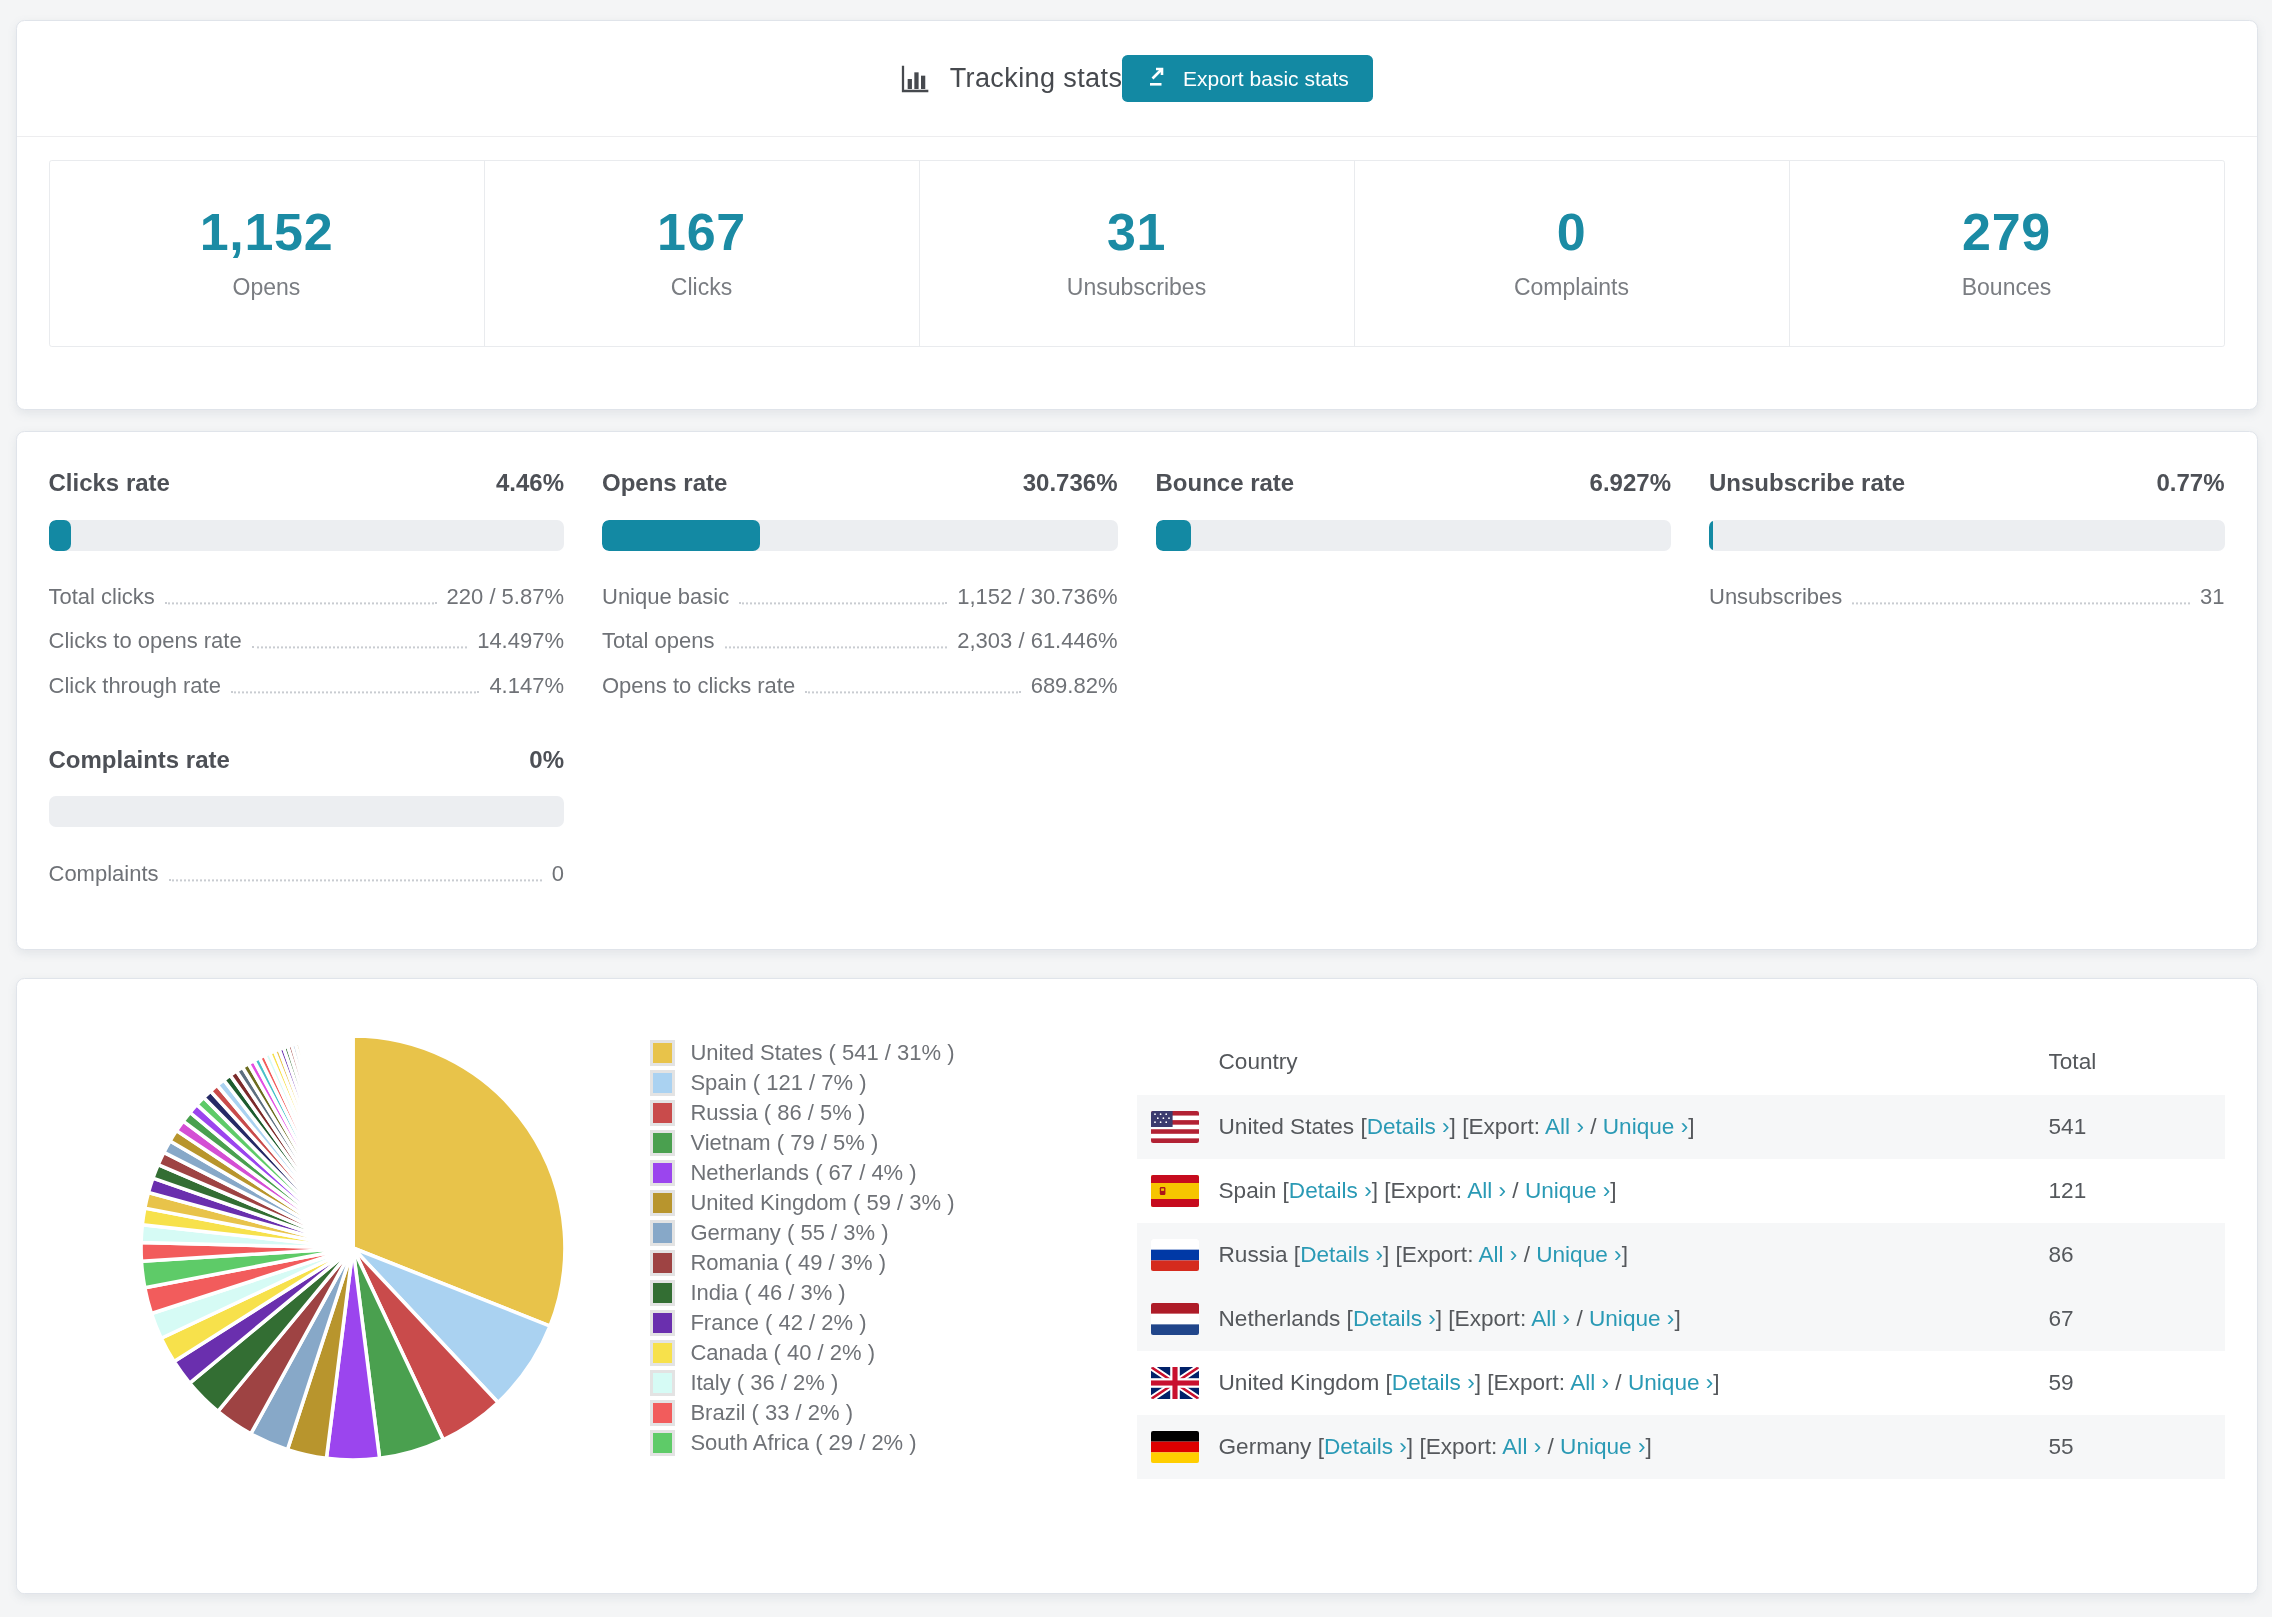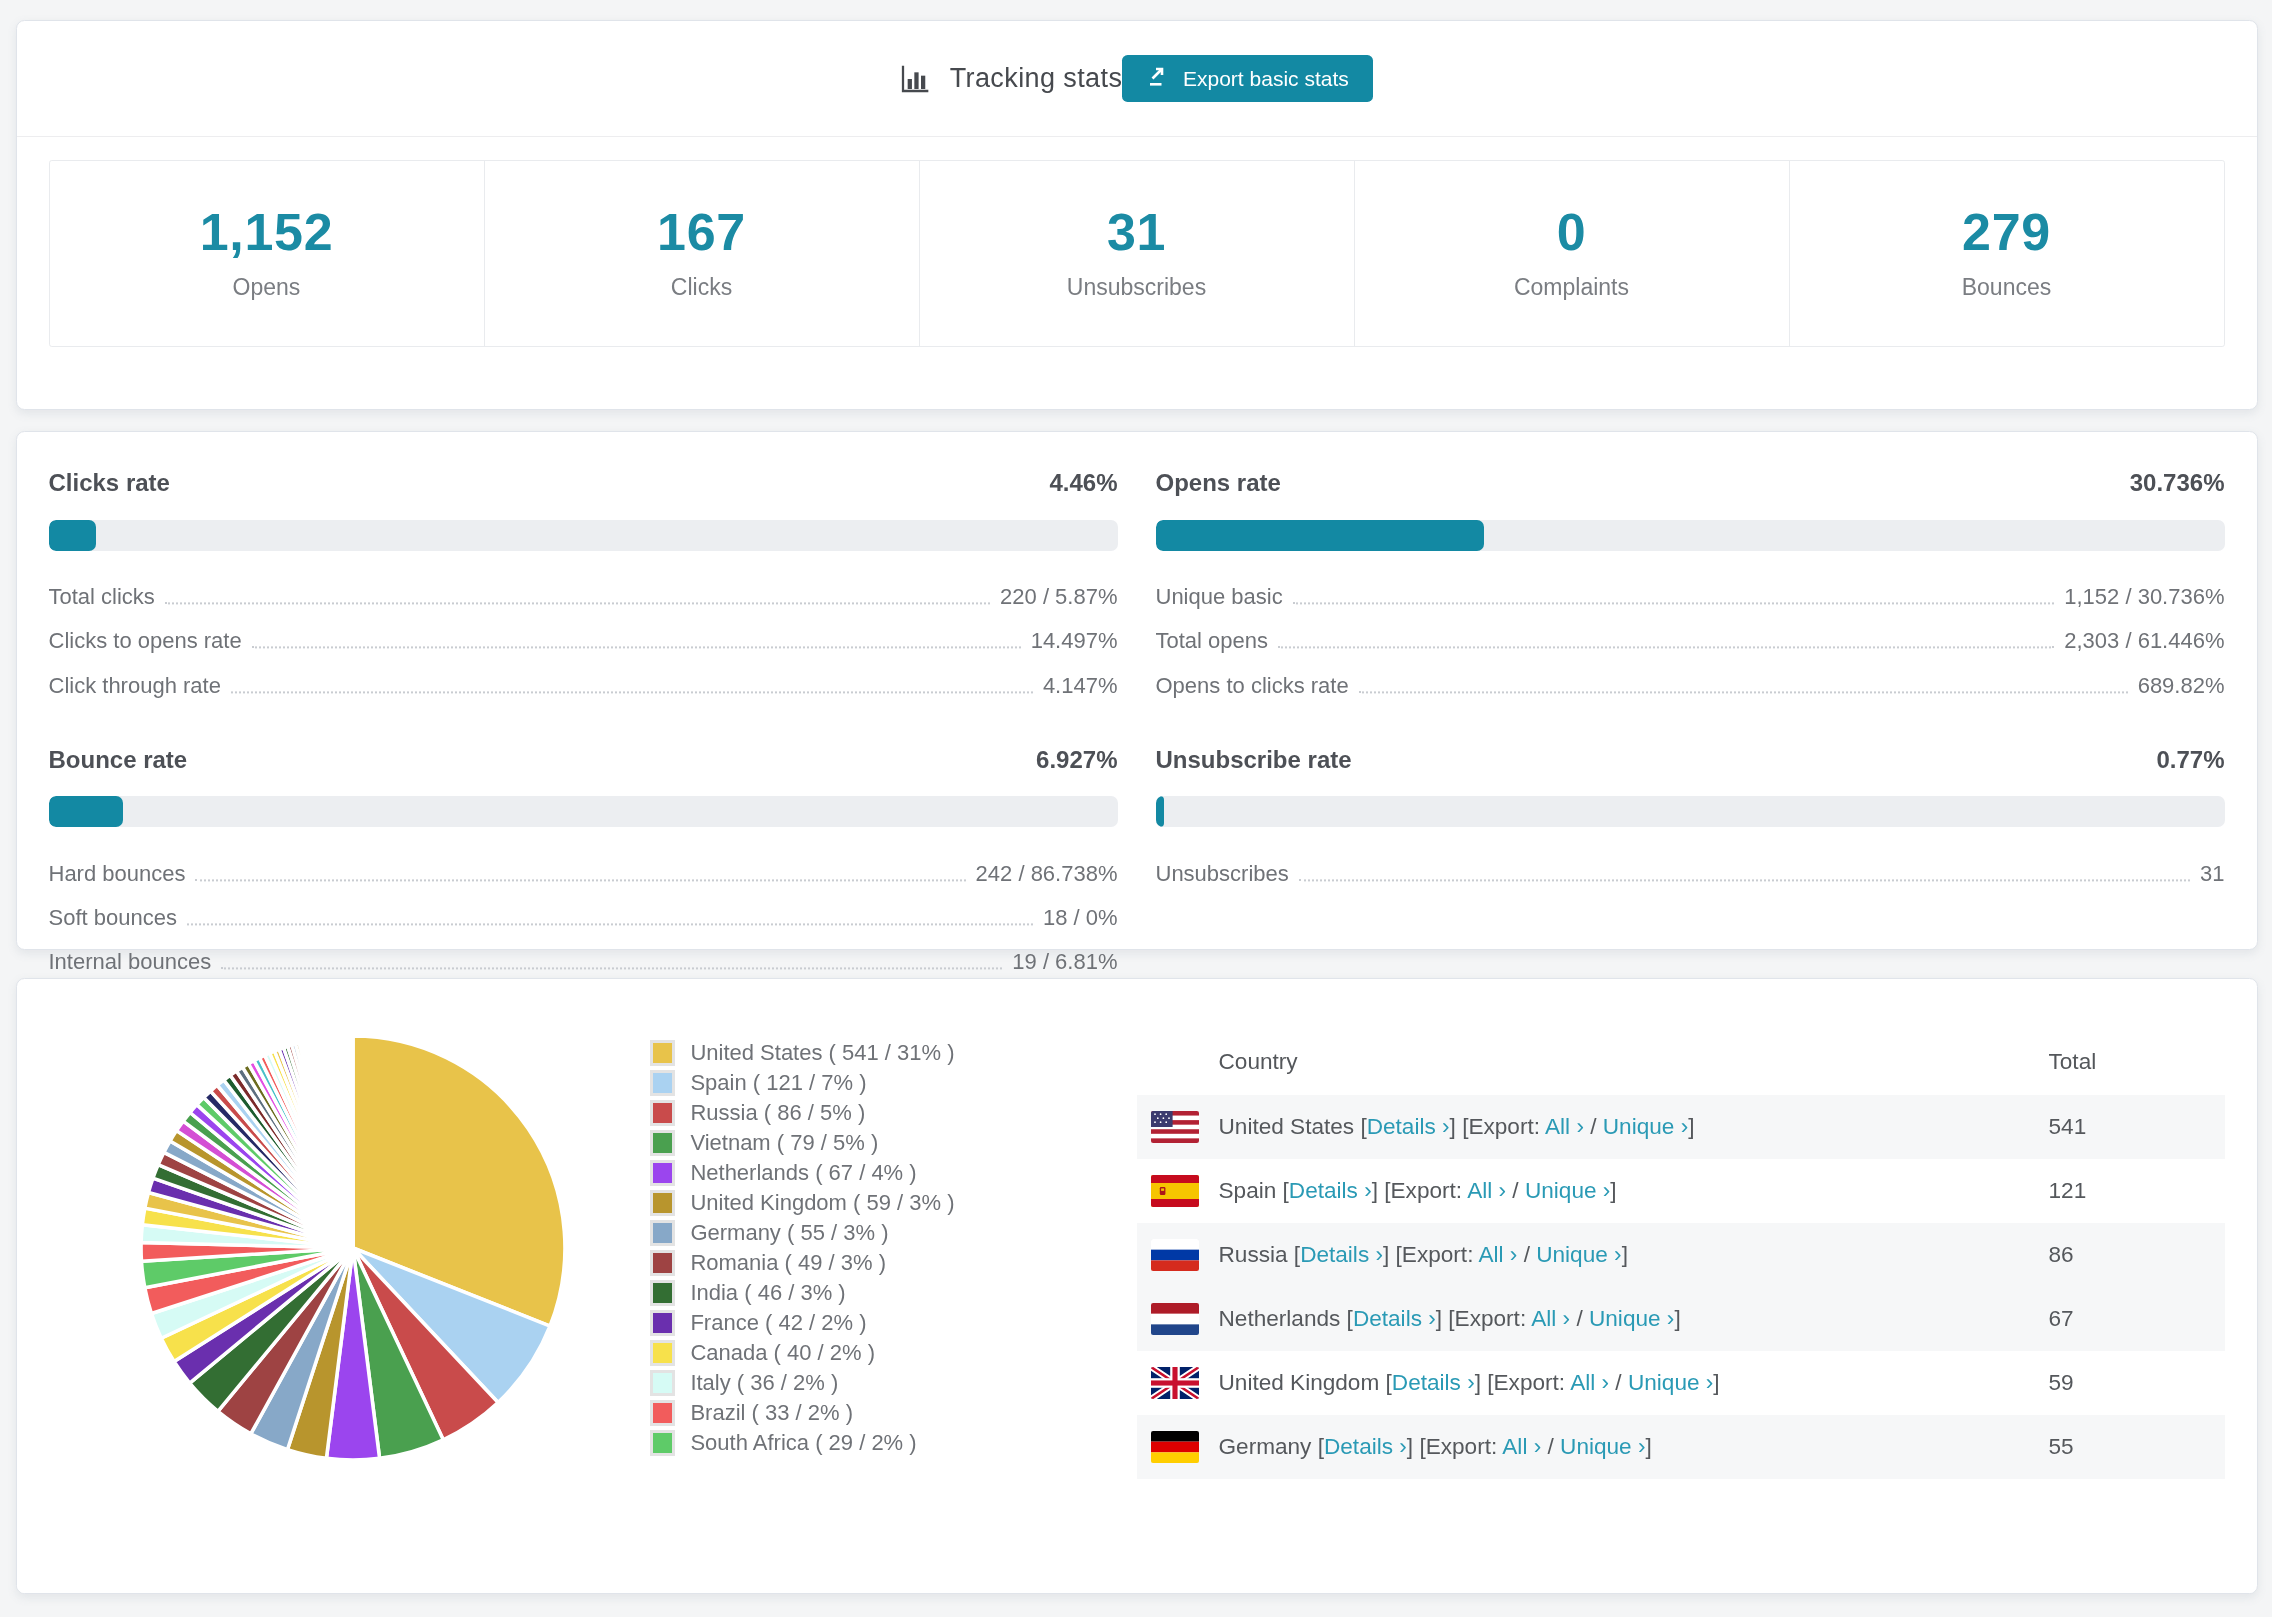--- a/index.html
+++ b/index.html
@@ -28,21 +28,21 @@
     height:47px; padding:0 24px; font-size:21px; font-family:inherit; cursor:pointer;
   }
   .stats-row { display:flex; margin:22.6px 32px 0; border:0.7px solid #e9ebee; border-radius:2.8px; }
   .stat-box { flex:1; text-align:center; padding:41px 0 45px; }
   .stat-box + .stat-box { border-left:0.7px solid #e9ebee; }
   .stat-value { font-size:52px; font-weight:bold; color:#1b8ba4; letter-spacing:0.7px; }
   .stat-label { margin-top:12.7px; font-size:23px; color:#7a7d82; }
 
   
   #rates-card { margin-top:21px; height:519px; padding:37px 32px 0; }
-  .rates-grid { display:grid; grid-template-columns:1fr 1fr; column-gap:85px; row-gap:62px;gap:38px; }
+  .rates-grid { display:grid; grid-template-columns:1fr 1fr 1fr 1fr; column-gap:85px; row-gap:62px;gap:38px; }
   .rate-title-row { display:flex; justify-content:space-between; align-items:baseline;
     font-size:24px; font-weight:bold; color:#4d5056; }
   .rate-bar { margin-top:22.6px; height:31px; background:#eceef1; border-radius:7px; overflow:hidden; }
   .rate-bar-fill { height:100%; background:#1389a3; border-radius:7px; }
   .rate-rows { margin-top:24px; }
   .rate-row { display:flex; align-items:flex-end; font-size:22px; color:#6f7277; padding:9.2px 0; }
   .rate-leader { flex:1; border-bottom:2.1px dotted #c9ccd1; margin:0 10px; transform:translateY(-5.6px); }
   .rate-row-label, .rate-row-value { white-space:nowrap; }
 
   
@@ -174,37 +174,20 @@
           </div>
         </div>
       </div>
       <div class="rate-block">
         <div class="rate-title-row">
           <span class="rate-title">Bounce rate</span>
           <span class="rate-value">6.927%</span>
         </div>
         <div class="rate-bar">
           <div class="rate-bar-fill" style="width: 6.927%;"></div>
-        </div>
-        <div class="rate-rows">
-          <div class="rate-row">
-            <span class="rate-row-label">Hard bounces</span>
-            <span class="rate-leader"></span>
-            <span class="rate-row-value">242 / 86.738%</span>
-          </div>
-          <div class="rate-row">
-            <span class="rate-row-label">Soft bounces</span>
-            <span class="rate-leader"></span>
-            <span class="rate-row-value">18 / 0%</span>
-          </div>
-          <div class="rate-row">
-            <span class="rate-row-label">Internal bounces</span>
-            <span class="rate-leader"></span>
-            <span class="rate-row-value">19 / 6.81%</span>
-          </div>
         </div>
       </div>
       <div class="rate-block">
         <div class="rate-title-row">
           <span class="rate-title">Unsubscribe rate</span>
           <span class="rate-value">0.77%</span>
         </div>
         <div class="rate-bar">
           <div class="rate-bar-fill" style="width: 0.77%;"></div>
         </div>

